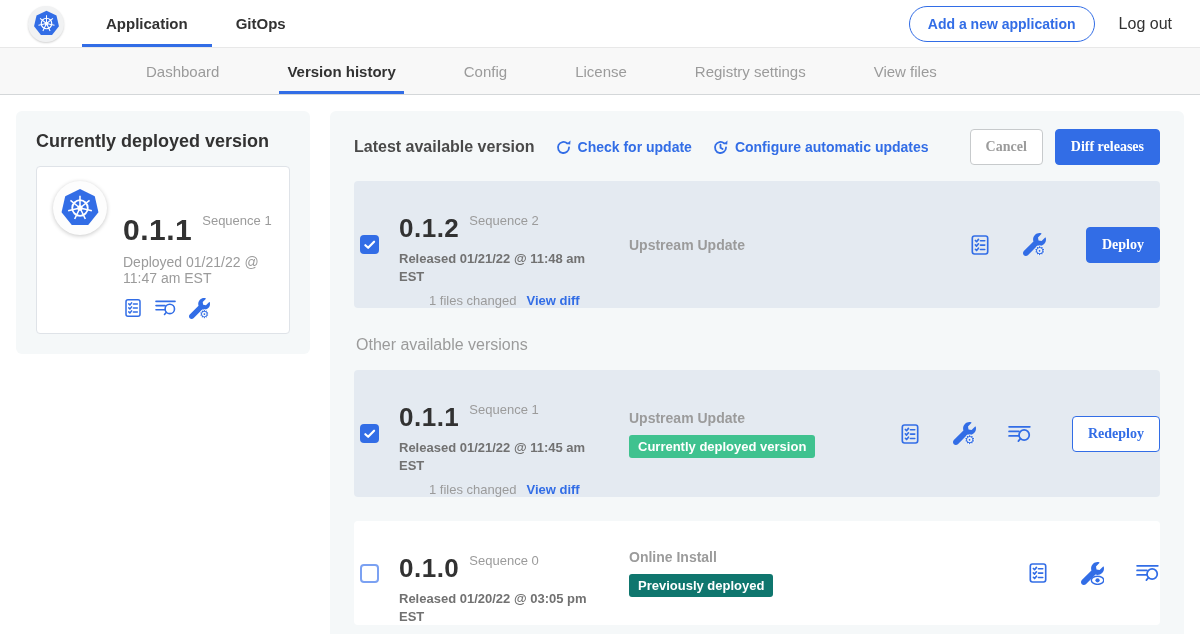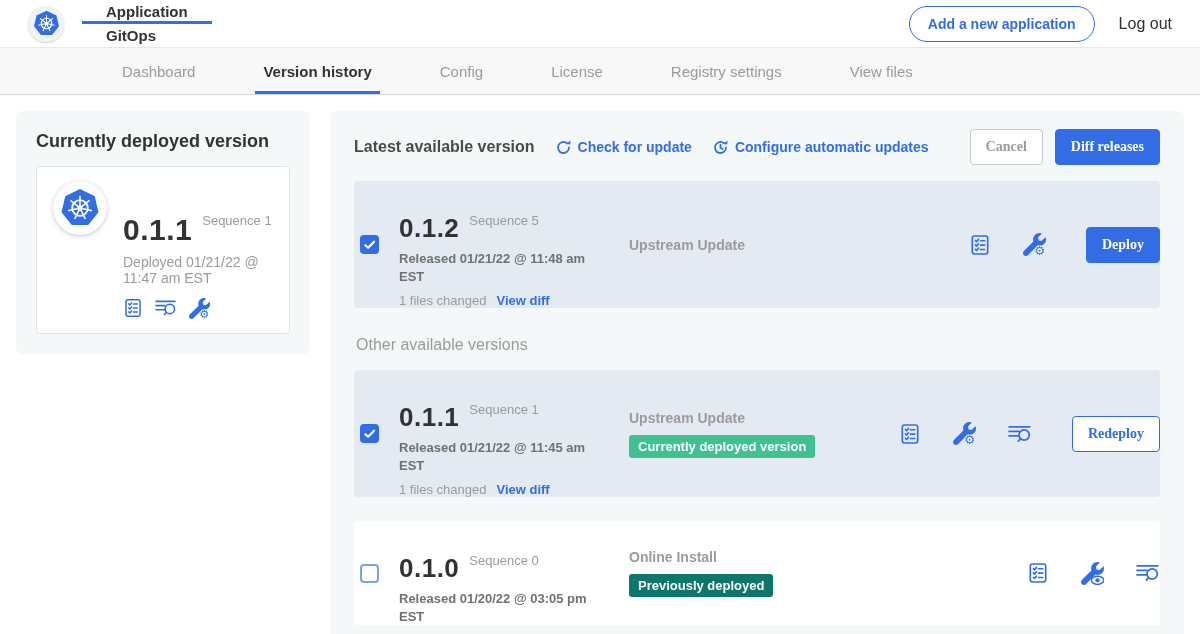--- a/index.html
+++ b/index.html
@@ -3,30 +3,30 @@
 <meta charset="utf-8">
 <style>
   * { margin:0; padding:0; box-sizing:border-box; }
   html,body { width:1200px; height:634px; overflow:hidden; background:#fff;
     font-family:"Liberation Sans", sans-serif; color:#323232; }
 
   
   .topnav { height:48px; display:flex; align-items:center; border-bottom:1px solid #e8e8e8; background:#fff; }
   .logo-wrap { width:36px; height:36px; border-radius:50%; background:#f1f2f3; box-shadow:0 1px 2px rgba(0,0,0,.18);
     margin:0 18px 0 28px; display:flex; align-items:center; justify-content:center; }
-  .top-tabs { display:flex; height:100%;flex-direction:column; }
+  .top-tabs { display:flex; height:100%; }
   .top-tab { height:100%; display:flex; align-items:center; padding:0 24px; font-size:15px; font-weight:700; color:#323232; cursor:pointer; }
   .top-tab.active { box-shadow: inset 0 -3px 0 #326de6; }
   .top-right { margin-left:auto; display:flex; align-items:center; gap:24px; padding-right:28px; }
   .pill-btn { border:1px solid #326de6; border-radius:20px; background:#fff; color:#326de6;
     font-weight:700; font-size:14px; padding:9px 18px; cursor:pointer; font-family:inherit; }
   .logout { font-size:16px; color:#323232; cursor:pointer; }
 
   
-  .subnav { height:47px; background:#f8f8f8; border-bottom:1px solid #d4d7d9; display:flex; padding-left:88px; }
+  .subnav { height:47px; background:#f8f8f8; border-bottom:1px solid #d4d7d9; display:flex; padding-left:112px; }
   .sub-tab { height:100%; display:flex; align-items:center; margin:0 26px; padding:0 8px; font-size:15px; color:#9b9b9b; cursor:pointer; }
   .sub-tab.active { color:#323232; font-weight:700; box-shadow: inset 0 -3px 0 #326de6; }
 
   
   .content { display:flex; align-items:flex-start; gap:20px; padding:16px; }
 
   .deployed-card { width:396px; background:#f5f8f9; border-radius:6px; padding:20px; }
   .deployed-card h2 { font-size:18px; font-weight:700; margin-bottom:14px; color:#323232; }
   .inner-card { background:#fff; border:1px solid #dfe3e8; border-radius:4px; padding:14px 16px; display:flex; gap:16px; }
   .logo-big { width:54px; height:54px; border-radius:50%; background:#fdfdfd; box-shadow:0 1px 4px rgba(0,0,0,.22);
@@ -52,21 +52,21 @@
   .vrow.selected { background:#e4eaf1; }
   .vrow.plain { background:#fff; }
   .cbox { width:19px; height:19px; border-radius:4px; margin:0 20px 0 6px; flex:0 0 19px; cursor:pointer;
     display:flex; align-items:center; justify-content:center; }
   .cbox.checked { background:#326de6; }
   .cbox.unchecked { background:#fff; border:2px solid #7ba1f2; }
   .vinfo { width:218px; }
   .ver-num { font-size:26px; font-weight:700; color:#323232; letter-spacing:.5px; }
   .released { font-size:13px; font-weight:700; color:#717171; margin-top:6px; width:205px; line-height:1.35; }
   .files-line { display:flex; gap:10px; margin-top:8px; font-size:13px; }
-  .files { color:#9b9b9b; }
+  .files { color:#9b9b9b;margin-left:30px; }
   .viewdiff { color:#326de6; font-weight:700; cursor:pointer; }
   .srccol { flex:0 0 270px; margin-left:12px; }
   .source { font-size:14px; font-weight:700; color:#9b9b9b; }
   .badge { display:inline-block; margin-top:9px; padding:4px 9px; border-radius:3px; color:#fff; font-size:13px; font-weight:700; }
   .badge.green { background:#3fc28f; }
   .badge.gray { background:#0f766e; }
   .ract { margin-left:auto; display:flex; align-items:center; gap:32px; }
   .ract .btn { margin-left:8px; }
   .other-title { font-size:16px; color:#9b9b9b; margin:28px 0 16px 2px; font-weight:400; }
   .gap24 { height:24px; }
@@ -211,21 +211,21 @@
 
     <div class="vrow selected">
       <span class="cbox checked">
         <svg width="15" height="15" viewBox="0 0 18 18">
             <use href="#i-checkmark"></use>
           </svg>
       </span>
       <div class="vinfo">
         <div class="ver-line">
           <span class="ver-num">0.1.2</span>
-          <span class="seq">Sequence 5</span>
+          <span class="seq">Sequence 2</span>
         </div>
         <div class="released">Released 01/21/22 @ 11:48 am EST</div>
         <div class="files-line">
           <span class="files">1 files changed</span>
           <span class="viewdiff">View diff</span>
         </div>
       </div>
       <div class="srccol">
         <div class="source">Upstream Update</div>
       </div>

